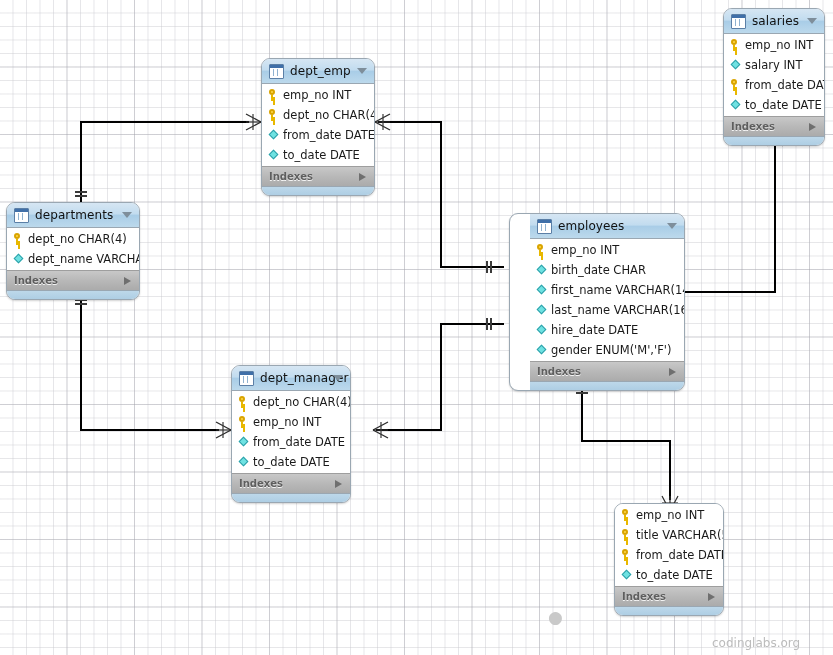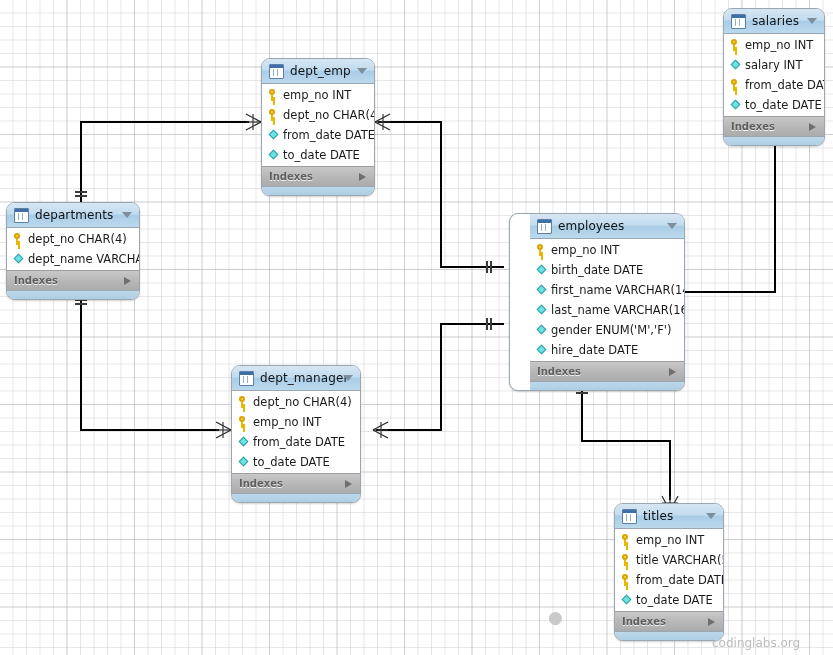--- a/index.html
+++ b/index.html
@@ -308,46 +308,46 @@
           <span class="tname">employees</span>
           <span class="caret"></span>
         </div>
         <div class="cols">
           <div class="col">
             <span class="ico key"></span>
             <span>emp_no INT</span>
           </div>
           <div class="col">
             <span class="ico dia"></span>
-            <span>birth_date DATE</span>
+            <span>birth_date CHAR</span>
           </div>
           <div class="col">
             <span class="ico dia"></span>
             <span>first_name VARCHAR(14)</span>
           </div>
           <div class="col">
             <span class="ico dia"></span>
             <span>last_name VARCHAR(16)</span>
           </div>
           <div class="col">
             <span class="ico dia"></span>
+            <span>hire_date DATE</span>
+          </div>
+          <div class="col">
+            <span class="ico dia"></span>
             <span>gender ENUM('M','F')</span>
           </div>
-          <div class="col">
-            <span class="ico dia"></span>
-            <span>hire_date DATE</span>
-          </div>
-        </div>
-        <div class="idx">
-          <span>Indexes</span>
-          <span class="arrow"></span>
-        </div>
-        <div class="foot"></div>
-      </div>
-      <div class="tbl" style="left: 231px; top: 365px; width: 130px;">
+        </div>
+        <div class="idx">
+          <span>Indexes</span>
+          <span class="arrow"></span>
+        </div>
+        <div class="foot"></div>
+      </div>
+      <div class="tbl" style="left: 231px; top: 365px; width: 120px;">
         <div class="hdr">
           <span class="ticon"></span>
           <span class="tname">dept_manager</span>
           <span class="caret"></span>
         </div>
         <div class="cols">
           <div class="col">
             <span class="ico key"></span>
             <span>dept_no CHAR(4)</span>
           </div>
@@ -364,25 +364,20 @@
             <span>to_date DATE</span>
           </div>
         </div>
         <div class="idx">
           <span>Indexes</span>
           <span class="arrow"></span>
         </div>
         <div class="foot"></div>
       </div>
       <div class="tbl" style="left: 614px; top: 503px; width: 110px;">
-        <div class="hdr">
-          <span class="ticon"></span>
-          <span class="tname">titles</span>
-          <span class="caret"></span>
-        </div>
         <div class="cols">
           <div class="col">
             <span class="ico key"></span>
             <span>emp_no INT</span>
           </div>
           <div class="col">
             <span class="ico key"></span>
             <span>title VARCHAR(50)</span>
           </div>
           <div class="col">

